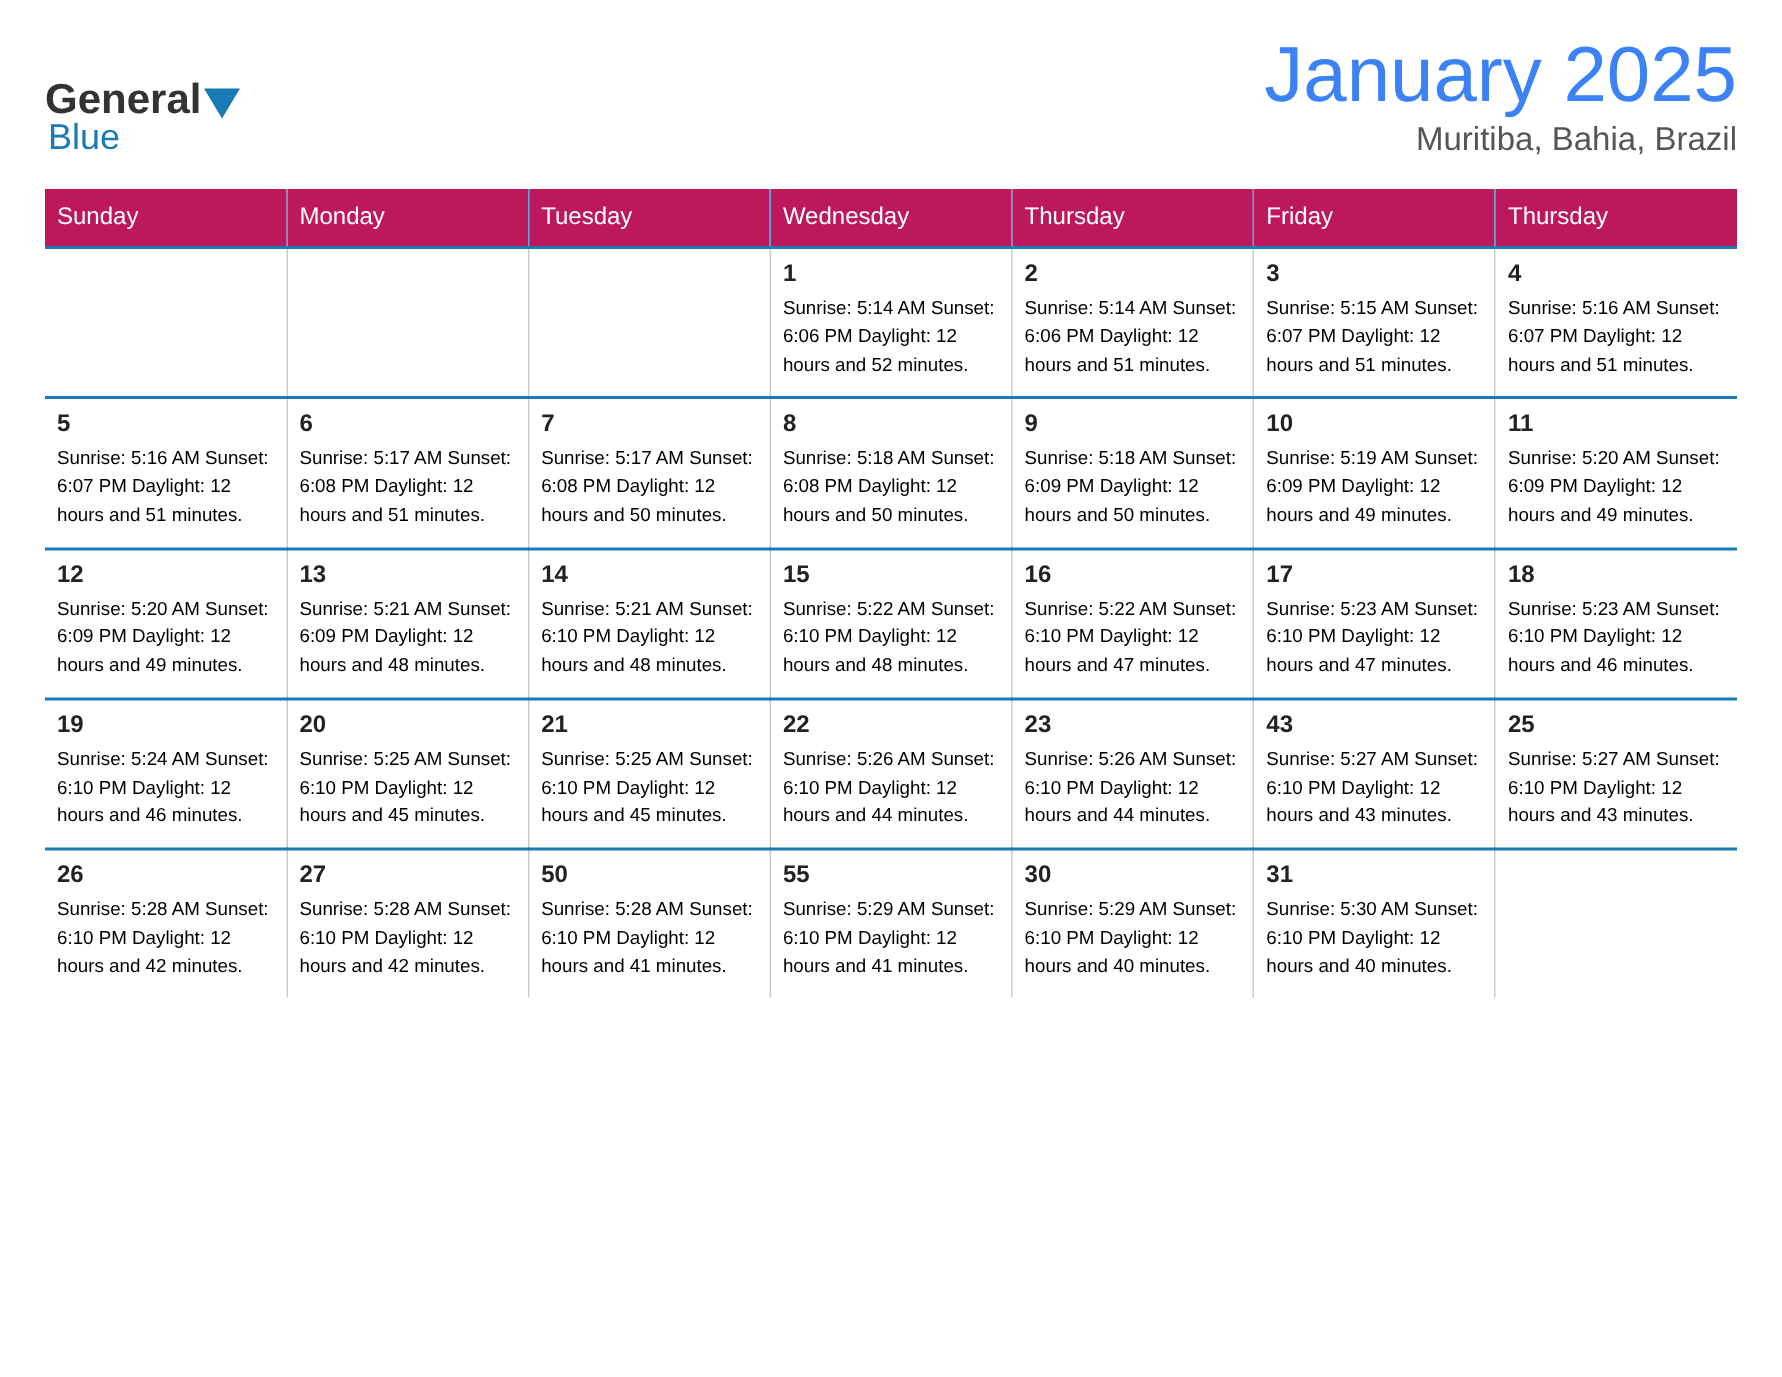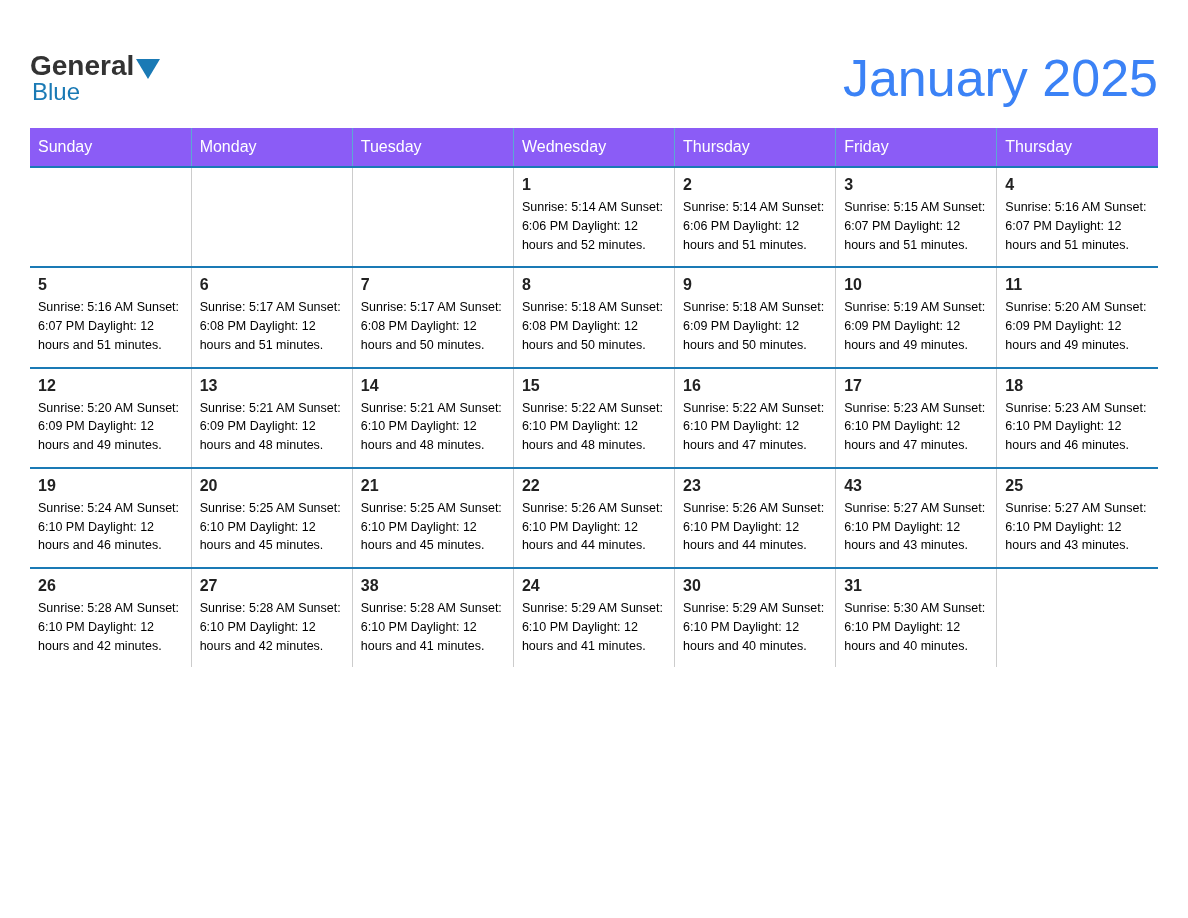--- a/index.html
+++ b/index.html
@@ -6,23 +6,22 @@
     body {
       font-family: Arial, sans-serif;
       background: #fff;
       width: 1188px;
       min-height: 918px;
       padding: 20px 30px;
     }
     .header {
       display: flex;
       justify-content: space-between;
-      align-items: center;
+      align-items: flex-end;
       margin-bottom: 20px;
-      margin-top: 28px;
     }
     .logo {
       display: flex;
       flex-direction: column;
       align-items: flex-start;
     }
     .logo-text {
       display: flex;
       align-items: center;
     }
@@ -55,21 +54,21 @@
     }
     .location {
       font-size: 22px;
       color: #555;
     }
     .calendar {
       width: 100%;
       border-collapse: collapse;
     }
     .calendar thead tr {
-      background-color: #8b5cf6;
+      background-color: #be185d;
     }
     .calendar thead th {
       color: #fff;
       padding: 10px 8px;
       text-align: left;
       font-size: 16px;
       font-weight: normal;
       border-right: 1px solid #5ba8d4;
     }
     .calendar thead th:last-child {
@@ -111,20 +110,21 @@
 <div class="header">
   <div class="logo">
     <div class="logo-text">
       <span class="logo-general">General</span>
       <div class="logo-triangle"></div>
     </div>
     <span class="logo-blue" style="margin-top:-4px; margin-left:2px;">Blue</span>
   </div>
   <div class="title-section">
     <div class="month-title">January 2025</div>
+    <div class="location">Muritiba, Bahia, Brazil</div>
   </div>
 </div>
 
 <table class="calendar">
   <thead>
     <tr>
       <th>Sunday</th>
       <th>Monday</th>
       <th>Tuesday</th>
       <th>Wednesday</th>
@@ -329,28 +329,28 @@
 and 42 minutes.</div>
         </td>
         <td>
           <div class="day-number">27</div>
           <div class="day-info">Sunrise: 5:28 AM
 Sunset: 6:10 PM
 Daylight: 12 hours
 and 42 minutes.</div>
         </td>
         <td>
-          <div class="day-number">38</div>
+          <div class="day-number">50</div>
           <div class="day-info">Sunrise: 5:28 AM
 Sunset: 6:10 PM
 Daylight: 12 hours
 and 41 minutes.</div>
         </td>
         <td>
-          <div class="day-number">24</div>
+          <div class="day-number">55</div>
           <div class="day-info">Sunrise: 5:29 AM
 Sunset: 6:10 PM
 Daylight: 12 hours
 and 41 minutes.</div>
         </td>
         <td>
           <div class="day-number">30</div>
           <div class="day-info">Sunrise: 5:29 AM
 Sunset: 6:10 PM
 Daylight: 12 hours

